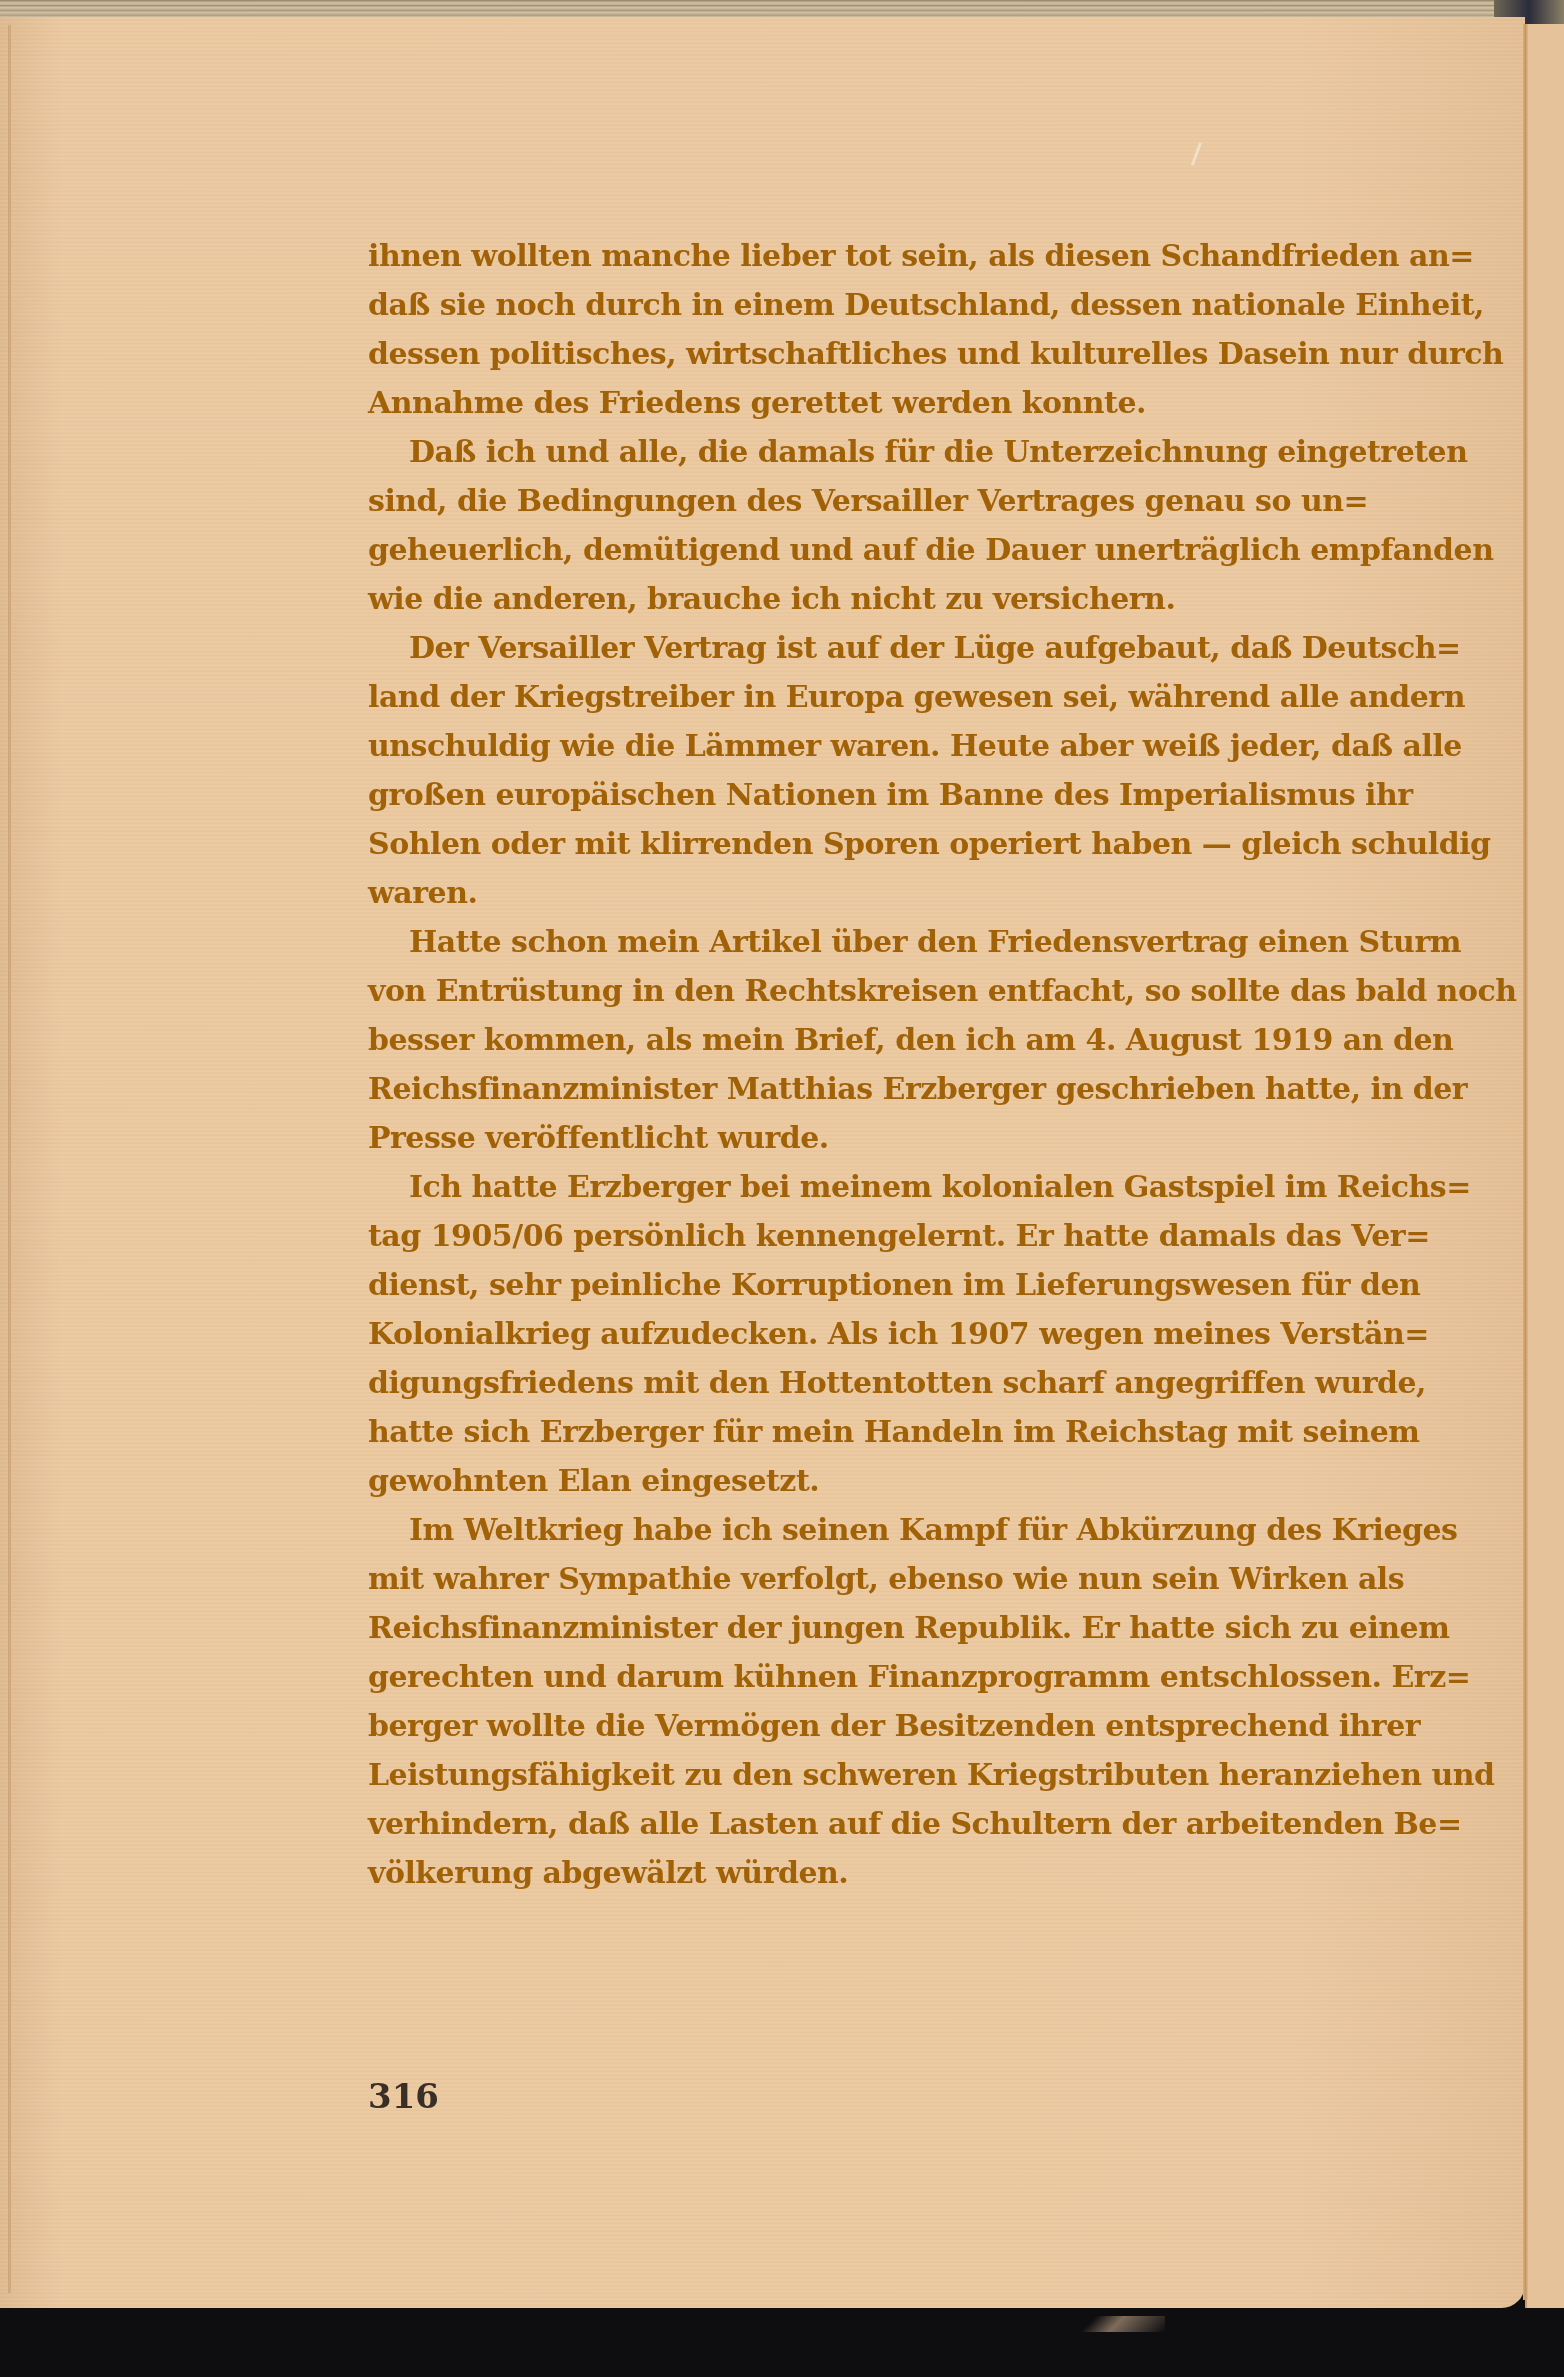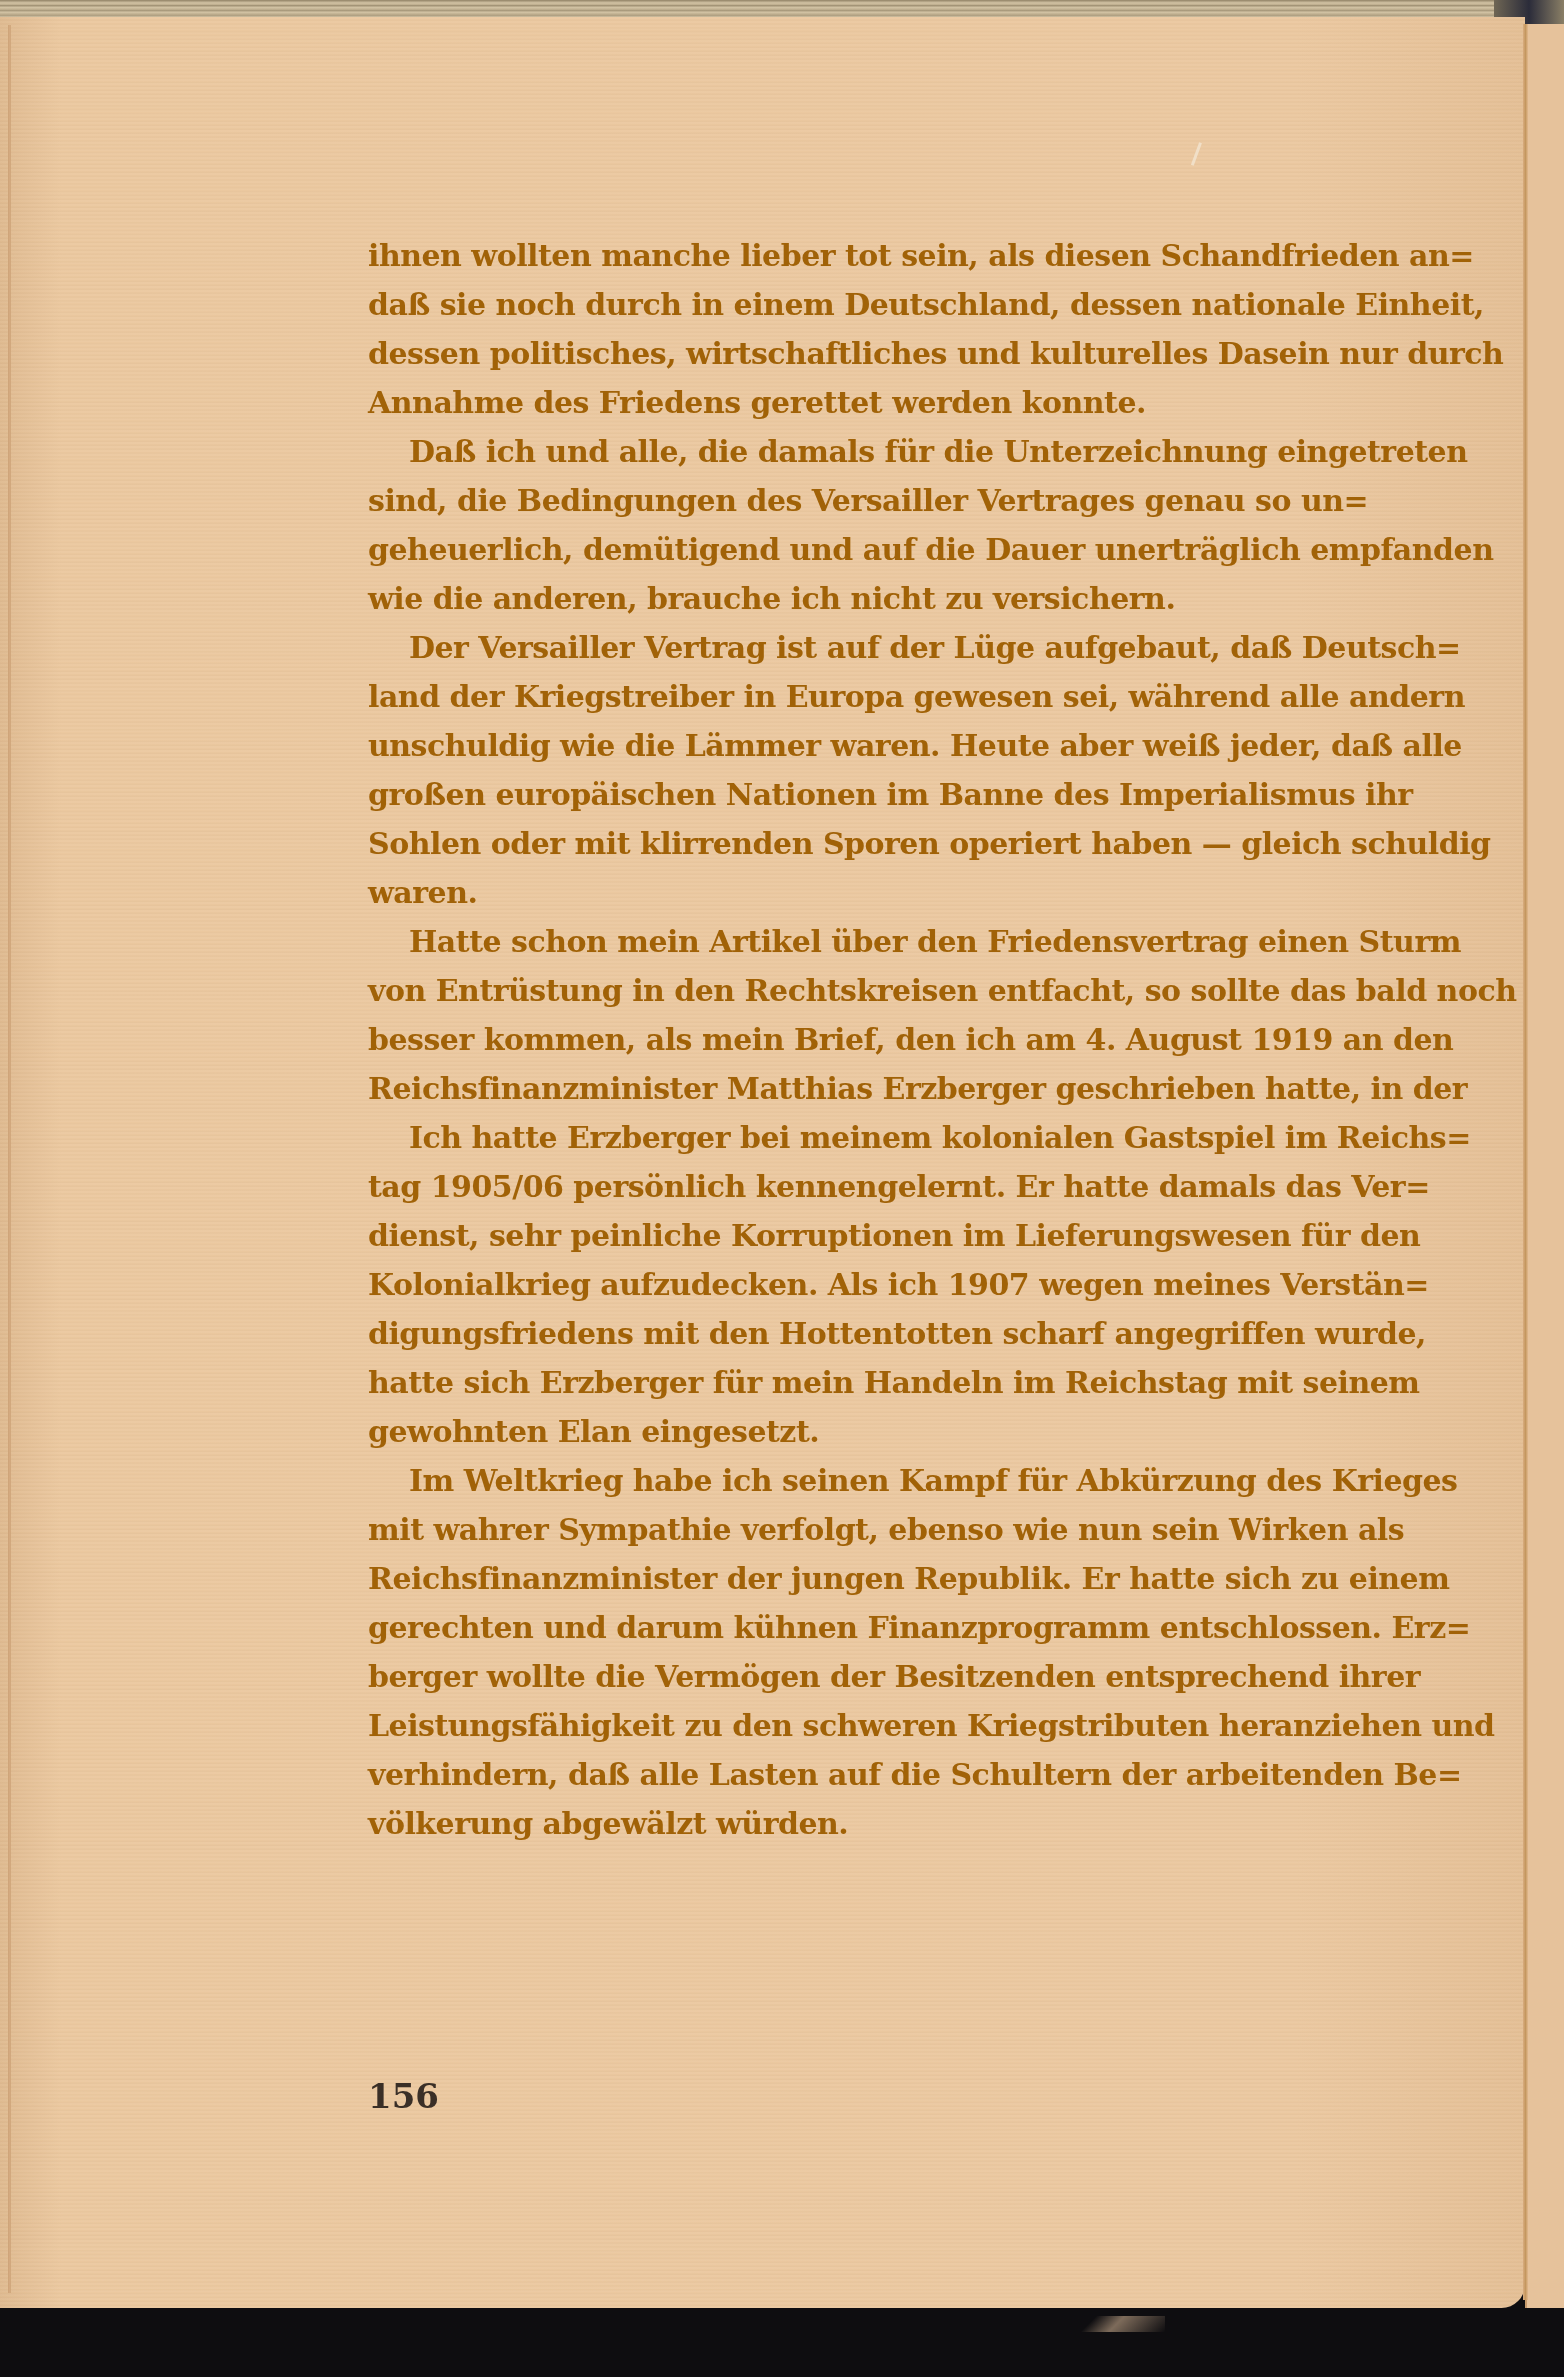--- a/index.html
+++ b/index.html
@@ -98,20 +98,21 @@
       <span class="line">unschuldig wie die Lämmer waren. Heute aber weiß jeder, daß alle</span>
       <span class="line">großen europäischen Nationen im Banne des Imperialismus ihr</span>
       <span class="line">Sohlen oder mit klirrenden Sporen operiert haben — gleich schuldig</span>
       <span class="line last">waren.</span>
     </div>
     <div class="para">
       <span class="line indent">Hatte schon mein Artikel über den Friedensvertrag einen Sturm</span>
       <span class="line">von Entrüstung in den Rechtskreisen entfacht, so sollte das bald noch</span>
       <span class="line">besser kommen, als mein Brief, den ich am 4. August 1919 an den</span>
       <span class="line">Reichsfinanzminister Matthias Erzberger geschrieben hatte, in der</span>
+      <span class="line last">Presse veröffentlicht wurde.</span>
     </div>
     <div class="para">
       <span class="line indent">Ich hatte Erzberger bei meinem kolonialen Gastspiel im Reichs=</span>
       <span class="line">tag 1905/06 persönlich kennengelernt. Er hatte damals das Ver=</span>
       <span class="line">dienst, sehr peinliche Korruptionen im Lieferungswesen für den</span>
       <span class="line">Kolonialkrieg aufzudecken. Als ich 1907 wegen meines Verstän=</span>
       <span class="line">digungsfriedens mit den Hottentotten scharf angegriffen wurde,</span>
       <span class="line">hatte sich Erzberger für mein Handeln im Reichstag mit seinem</span>
       <span class="line last">gewohnten Elan eingesetzt.</span>
     </div>
@@ -120,14 +121,14 @@
       <span class="line">mit wahrer Sympathie verfolgt, ebenso wie nun sein Wirken als</span>
       <span class="line">Reichsfinanzminister der jungen Republik. Er hatte sich zu einem</span>
       <span class="line">gerechten und darum kühnen Finanzprogramm entschlossen. Erz=</span>
       <span class="line">berger wollte die Vermögen der Besitzenden entsprechend ihrer</span>
       <span class="line">Leistungsfähigkeit zu den schweren Kriegstributen heranziehen und</span>
       <span class="line">verhindern, daß alle Lasten auf die Schultern der arbeitenden Be=</span>
       <span class="line last">völkerung abgewälzt würden.</span>
     </div>
   </div>
 
-<div class="page-number">156</div>
+<div class="page-number">316</div>
 
 
 </body></html>

